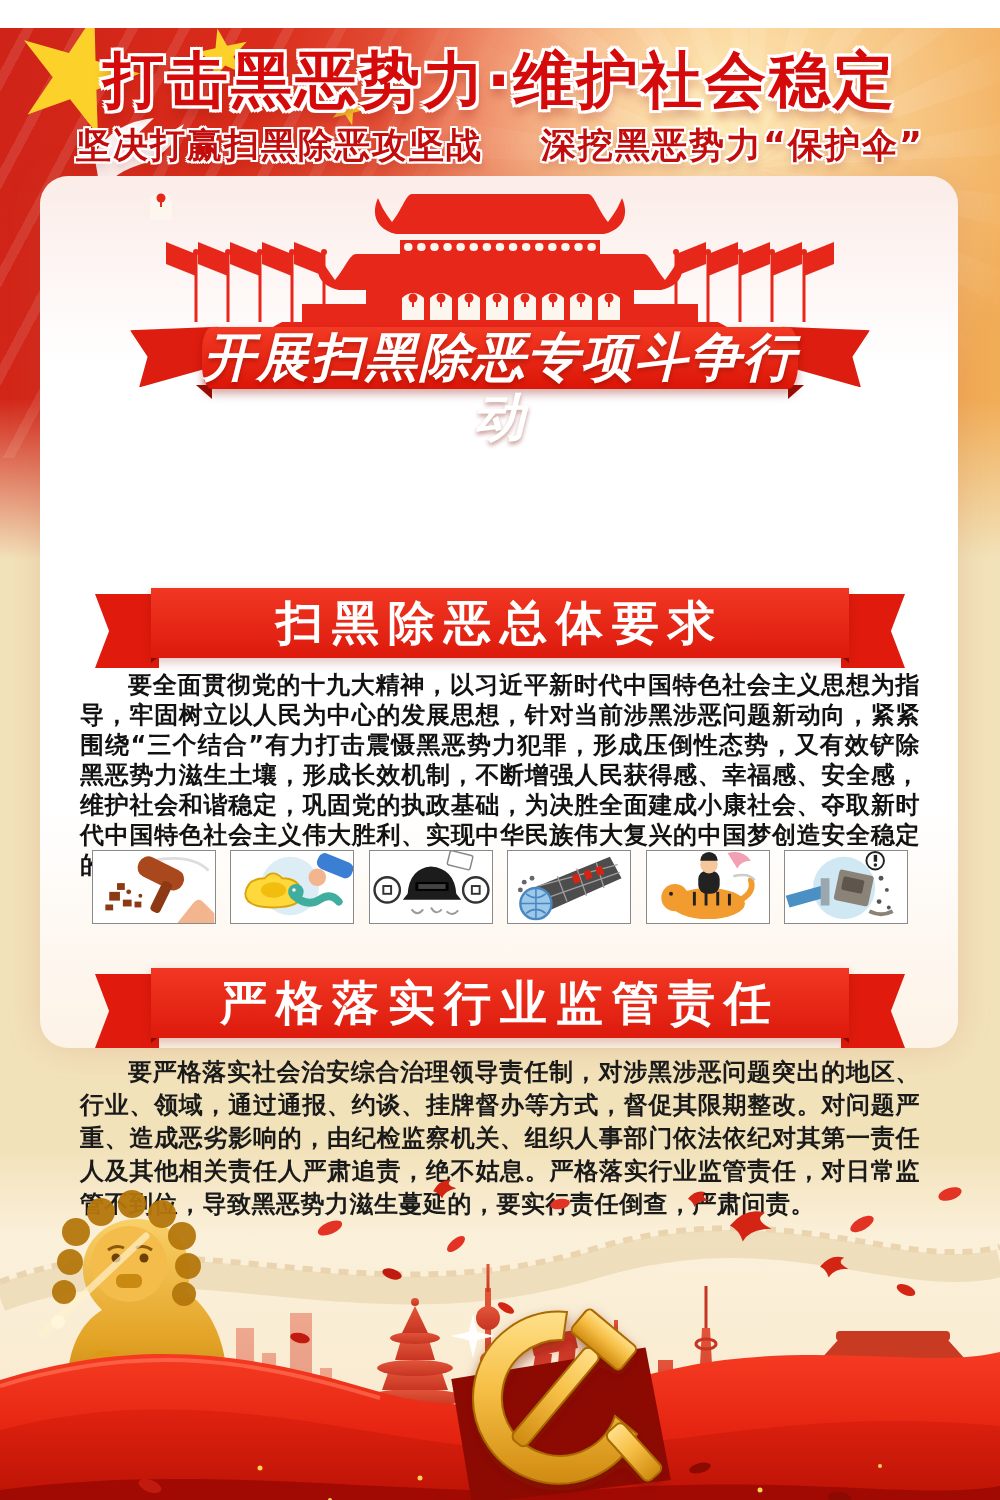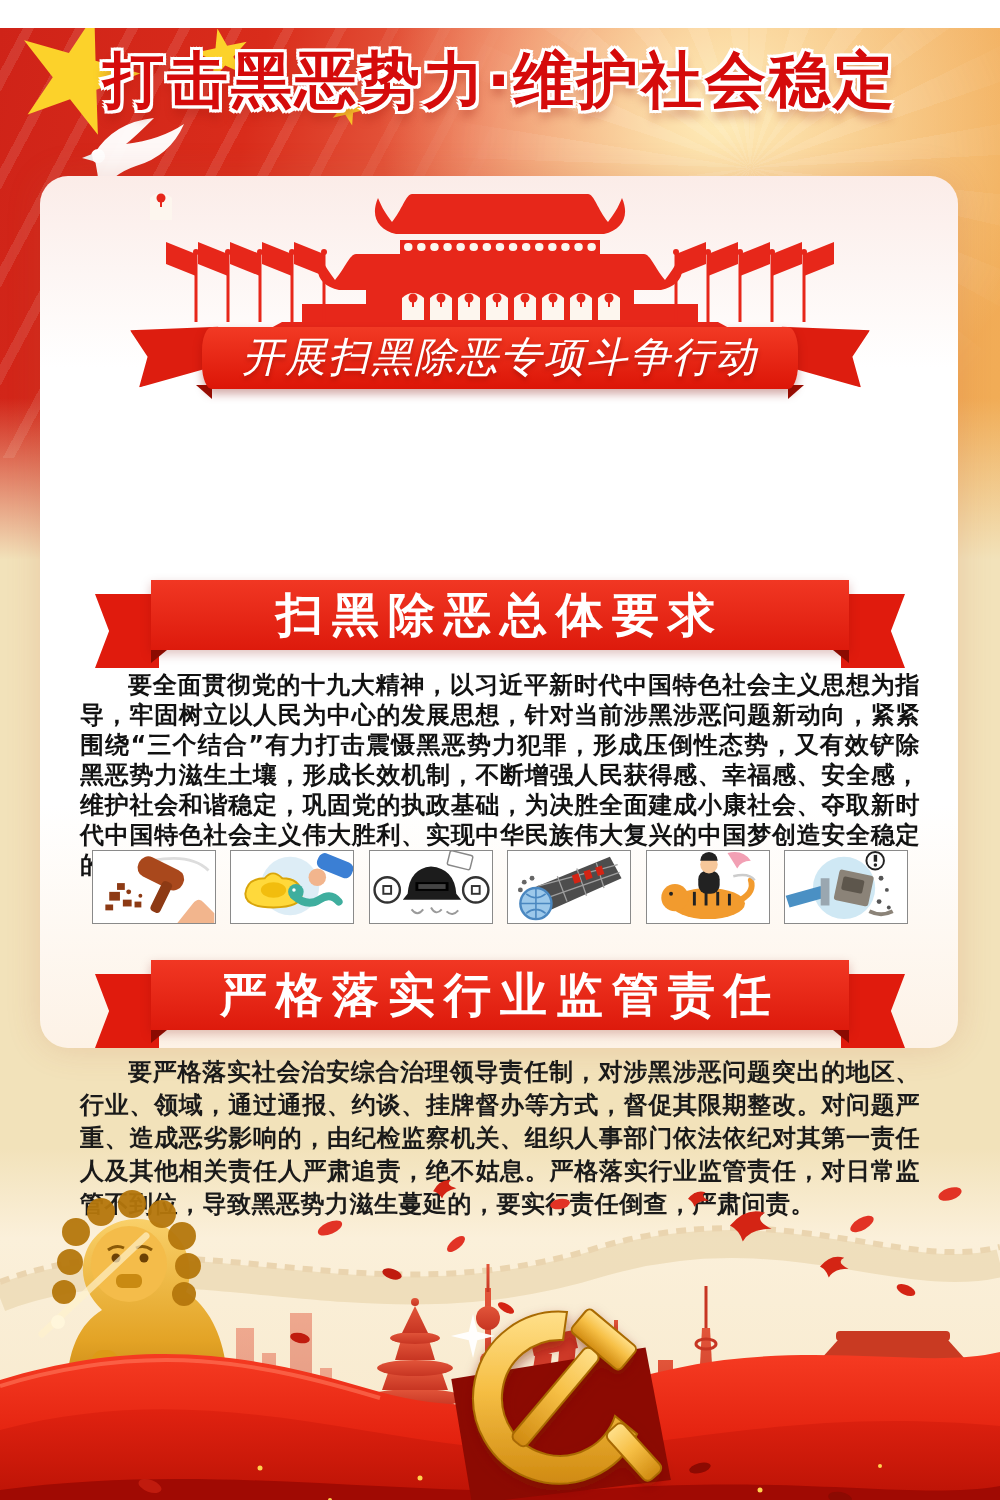--- a/index.html
+++ b/index.html
@@ -48,35 +48,35 @@
   .gate{position:absolute;left:150px;top:160px;z-index:2;}
   .banner{position:absolute;left:138px;top:291px;width:724px;height:86px;z-index:3;}
   .banner .wing{position:absolute;width:88px;height:58px;background:#dd1d0f;top:4px;}
   .banner .wing.l{left:-4px;transform:rotate(-9deg);
     clip-path:polygon(0 0,100% 18%,100% 82%,0 100%,15% 50%);}
   .banner .wing.r{right:-4px;transform:rotate(9deg);
     clip-path:polygon(0 18%,100% 0,85% 50%,100% 100%,0 82%);}
   .banner .band{position:absolute;left:64px;right:64px;top:8px;height:62px;
     background:linear-gradient(180deg,#f23a24,#dc1507);border-radius:10px/24px;
     box-shadow:0 5px 10px rgba(130,10,0,.35);text-align:center;}
-  .banner .band span{font-size:41px;font-weight:400;font-style:italic;color:#fff;
+  .banner .band span{font-size:52px;font-weight:700;font-style:italic;color:#fff;
     letter-spacing:2px;line-height:60px;text-shadow:0 3px 4px rgba(120,10,0,.4);}
   .banner .bfold{position:absolute;width:16px;height:14px;background:#9a0e03;top:66px;}
   .banner .bfold.l{left:58px;clip-path:polygon(0 0,100% 0,100% 100%);}
   .banner .bfold.r{right:58px;clip-path:polygon(0 0,100% 0,0 100%);}
 
   
   .ribbon{position:absolute;left:95px;width:810px;height:100px;z-index:3;}
   .ribbon .flap{position:absolute;width:64px;height:74px;background:#e01b0d;top:14px;}
   .ribbon .flap.l{left:0;clip-path:polygon(0 0,100% 0,100% 100%,0 100%,22% 50%);}
   .ribbon .flap.r{right:0;clip-path:polygon(0 0,100% 0,78% 50%,100% 100%,0 100%);}
   .ribbon .fold{position:absolute;width:16px;height:13px;background:#8d0c02;top:70px;}
   .ribbon .fold.l{left:56px;clip-path:polygon(0 0,100% 0,0 100%);}
   .ribbon .fold.r{right:56px;clip-path:polygon(0 0,100% 0,100% 100%);}
-  .ribbon .band{position:absolute;left:56px;right:56px;top:0;height:70px;
+  .ribbon .band{position:absolute;left:56px;right:56px;top:8px;height:70px;
     background:linear-gradient(180deg,#f13723,#dd1a0c);text-align:center;
     box-shadow:0 4px 10px rgba(130,10,0,.25);}
   .ribbon .band span{font-size:47px;font-weight:900;color:#fff;letter-spacing:9px;line-height:70px;}
 
   
   .para{position:absolute;left:80px;width:840px;font-size:24px;font-weight:600;color:#121212;
     line-height:30px;text-align:justify;text-indent:2em;z-index:2;letter-spacing:.5px;}
   .p1{top:374px;}
   .p2{top:642px;}
   .p3{top:1028px;line-height:33px;color:#1a1a1a;}
@@ -107,20 +107,23 @@
     <svg class="doves" width="220" height="140" viewBox="0 0 220 140">
       <path d="M70,40 Q90,8 130,4 Q112,22 102,30 Q136,26 160,10 Q146,42 112,52 Q88,60 76,80 Q74,60 70,40 Z" fill="#fff" opacity=".97"></path>
       <circle cx="74" cy="42" r="7" fill="#fff"></circle>
         <path d="M68,40 L58,44 L69,47 Z" fill="#eee"></path>
       <path d="M18,92 Q34,70 62,68 Q50,80 44,86 Q68,82 84,72 Q74,94 50,100 Q34,104 26,118 Q24,104 18,92 Z" fill="#fff" opacity=".92"></path>
     </svg>
   </div>
 
   <div class="header">
     <div class="title">打击黑恶势力·维护社会稳定</div>
+    <div class="subtitle">
+      <span>坚决打赢扫黑除恶攻坚战</span><span class="gap"></span><span>深挖黑恶势力“保护伞”</span>
+    </div>
   </div>
 
   <div class="panel"></div>
 
   <svg class="gate" width="700" height="146" viewBox="0 0 700 146">
     <g fill="#e7271a">
       <path d="M262,6 L438,6 C444,6 448,22 458,34 C464,26 468,20 472,10 C480,28 472,42 454,46 L246,46 C228,42 220,28 228,10 C232,20 236,26 242,34 C252,22 256,6 262,6 Z"></path>
       <rect x="250" y="52" width="200" height="14"></rect>
       <path d="M206,66 L494,66 C500,66 505,80 515,92 C521,84 525,78 529,70 C537,86 529,98 511,102 L189,102 C171,98 163,86 171,70 C175,78 179,84 185,92 C195,80 200,66 206,66 Z"></path>
       <rect x="216" y="100" width="268" height="34"></rect>

